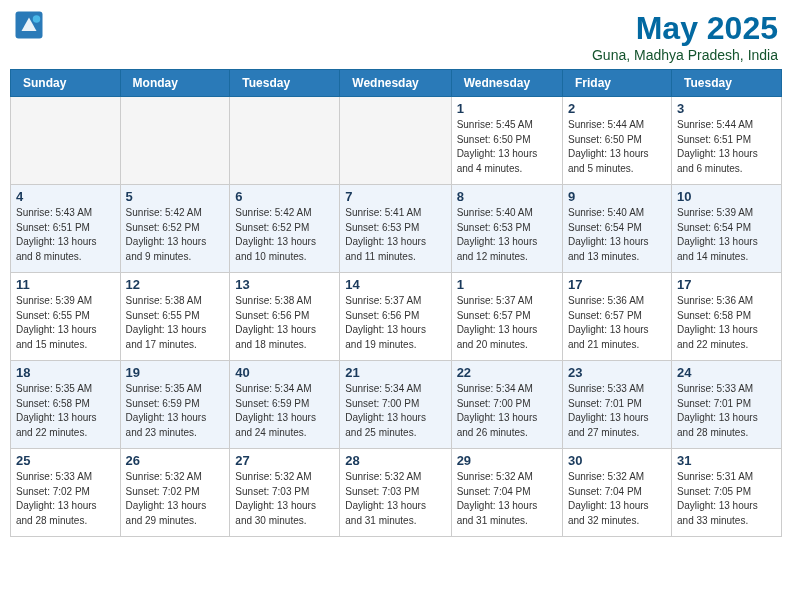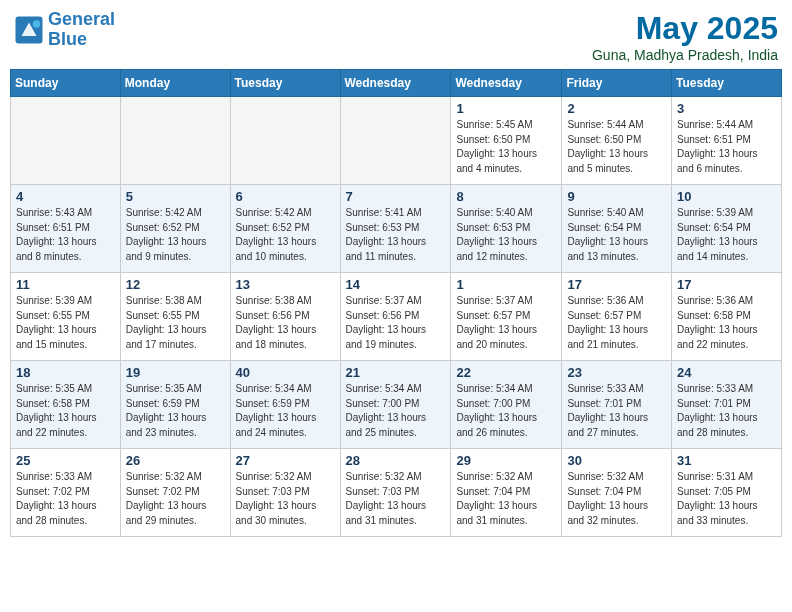--- a/index.html
+++ b/index.html
@@ -49,21 +49,21 @@
     }
     .calendar {
       width: 100%;
       border-collapse: collapse;
       font-size: 10.5px;
     }
     .calendar th {
       background-color: #2a7ab8;
       color: #fff;
       text-align: left;
-      padding: 6px 4px;
+      padding: 6px 12px;
       font-size: 12px;
       font-weight: bold;
       border: 1px solid #1a6aa0;
     }
     .calendar td {
       border: 1px solid #ccc;
       vertical-align: top;
       padding: 4px 5px;
       width: 113px;
       height: 88px;
@@ -90,24 +90,20 @@
 </head>
 <body>
 
 <div class="header">
   <div class="logo">
     <svg class="logo-icon" viewBox="0 0 40 40">
       <rect x="2" y="2" width="36" height="36" rx="4" fill="#2a7ab8"></rect>
       <polygon points="10,28 20,10 30,28" fill="white" opacity="0.9"></polygon>
       <circle cx="30" cy="12" r="5" fill="#4ab8e8"></circle>
     </svg>
-    <div class="logo-text">
-      <div><span>General</span></div>
-      <div><span style="color:#2a7ab8">Blue</span></div>
-    </div>
   </div>
   <div class="title-area">
     <div class="month-title">May 2025</div>
     <div class="location">Guna, Madhya Pradesh, India</div>
   </div>
 </div>
 
 <table class="calendar">
   <thead>
     <tr>

